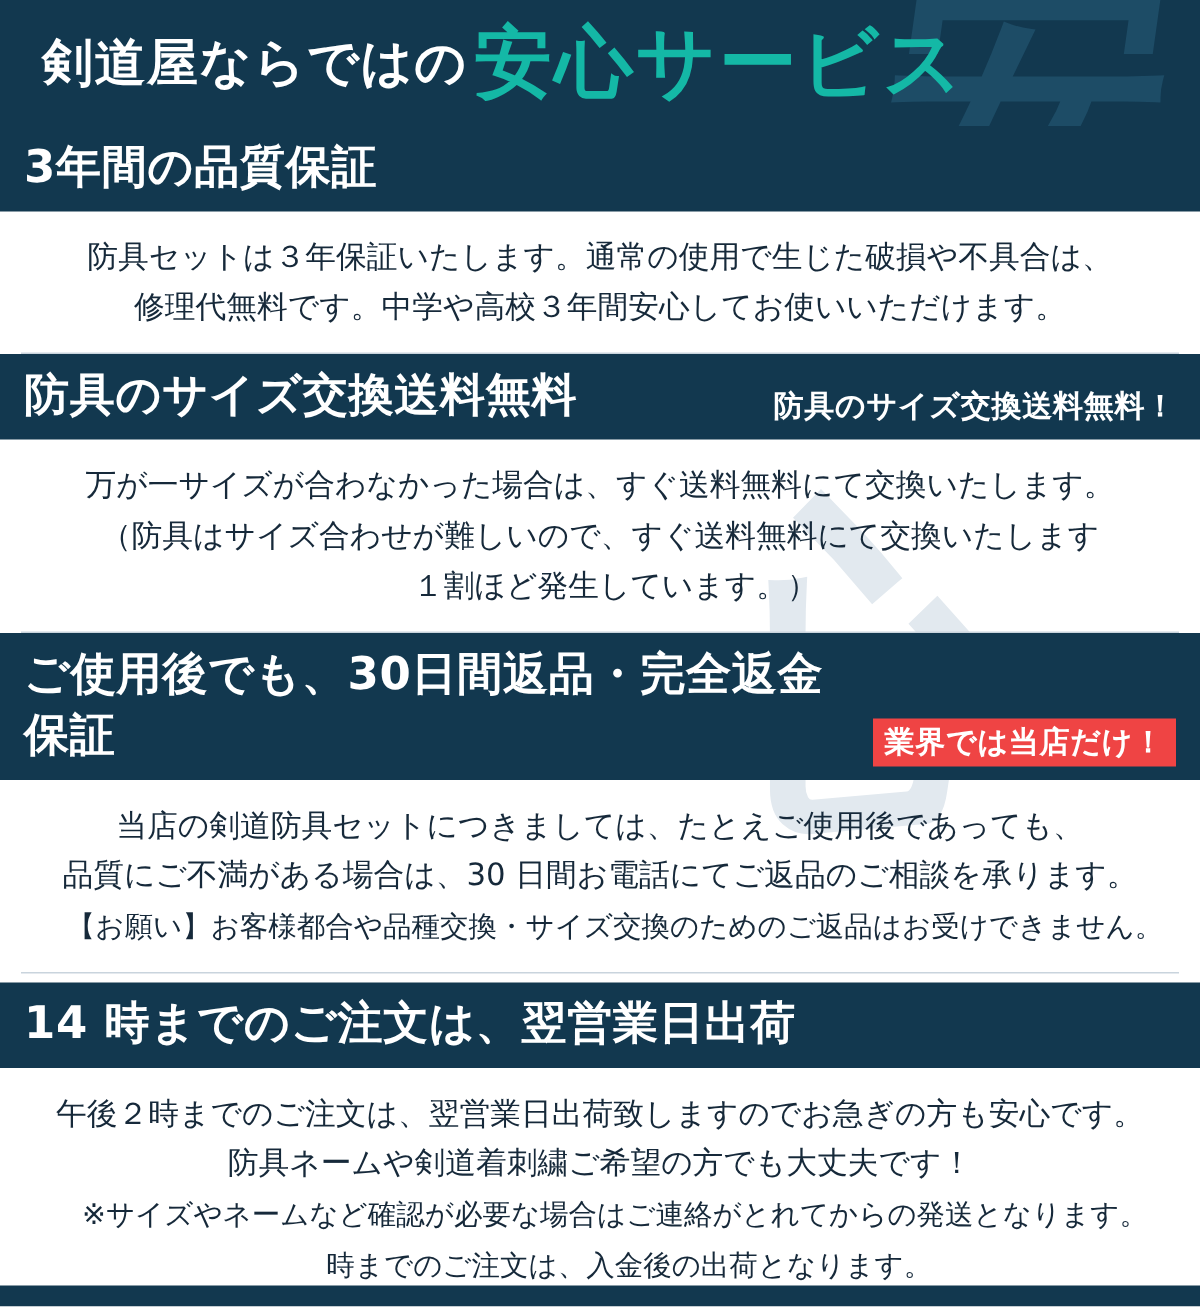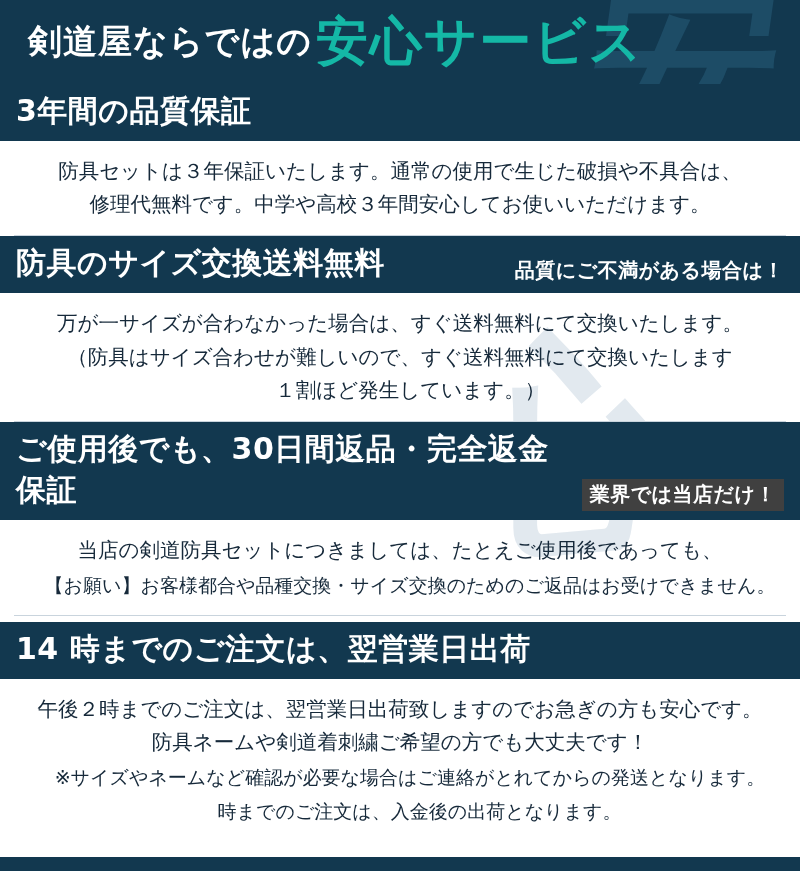--- a/index.html
+++ b/index.html
@@ -103,21 +103,21 @@
   }
   .sec-head .tag {
     margin-left: auto;
     margin-right: 4px;
     color: #ffffff;
     font-size: 20px;
     font-weight: 700;
     white-space: nowrap;
   }
   .sec-head .tag-red {
-    background: #404040;
+    background: #ef4444;
     padding: 2px 8px 3px 8px;
     font-size: 20px;
     margin-left: 14px;
   }
   .sec-body {
     padding: 14px 18px 12px 18px;
     font-size: 20.5px;
     line-height: 1.62;
     color: #16293a;
     font-family: "DejaVu Sans", sans-serif;
@@ -169,35 +169,36 @@
       <span>3年間の品質保証</span>
     </div>
     <div class="sec-body">
       <p>防具セットは３年保証いたします。通常の使用で生じた破損や不具合は、</p>
       <p>修理代無料です。中学や高校３年間安心してお使いいただけます。</p>
     </div>
     <div class="divider"></div>
 
     <div class="sec-head">
       <span>防具のサイズ交換送料無料</span>
-      <span class="tag">品質にご不満がある場合は！</span>
+      <span class="tag">防具のサイズ交換送料無料！</span>
     </div>
     <div class="sec-body">
       <p>万が一サイズが合わなかった場合は、すぐ送料無料にて交換いたします。</p>
       <p>（防具はサイズ合わせが難しいので、すぐ送料無料にて交換いたします</p>
       <p>　１割ほど発生しています。）</p>
     </div>
     <div class="divider"></div>
 
     <div class="sec-head">
       <span>ご使用後でも、30日間返品・完全返金保証</span>
       <span class="tag tag-red">業界では当店だけ！</span>
     </div>
     <div class="sec-body">
       <p>当店の剣道防具セットにつきましては、たとえご使用後であっても、</p>
+      <p>品質にご不満がある場合は、30 日間お電話にてご返品のご相談を承ります。</p>
       <p class="small">【お願い】お客様都合や品種交換・サイズ交換のためのご返品はお受けできません。</p>
     </div>
     <div class="divider"></div>
     <div class="spacer-sm"></div>
 
     <div class="sec-head">
       <span>14 時までのご注文は、翌営業日出荷</span>
     </div>
     <div class="sec-body">
       <p>午後２時までのご注文は、翌営業日出荷致しますのでお急ぎの方も安心です。</p>

